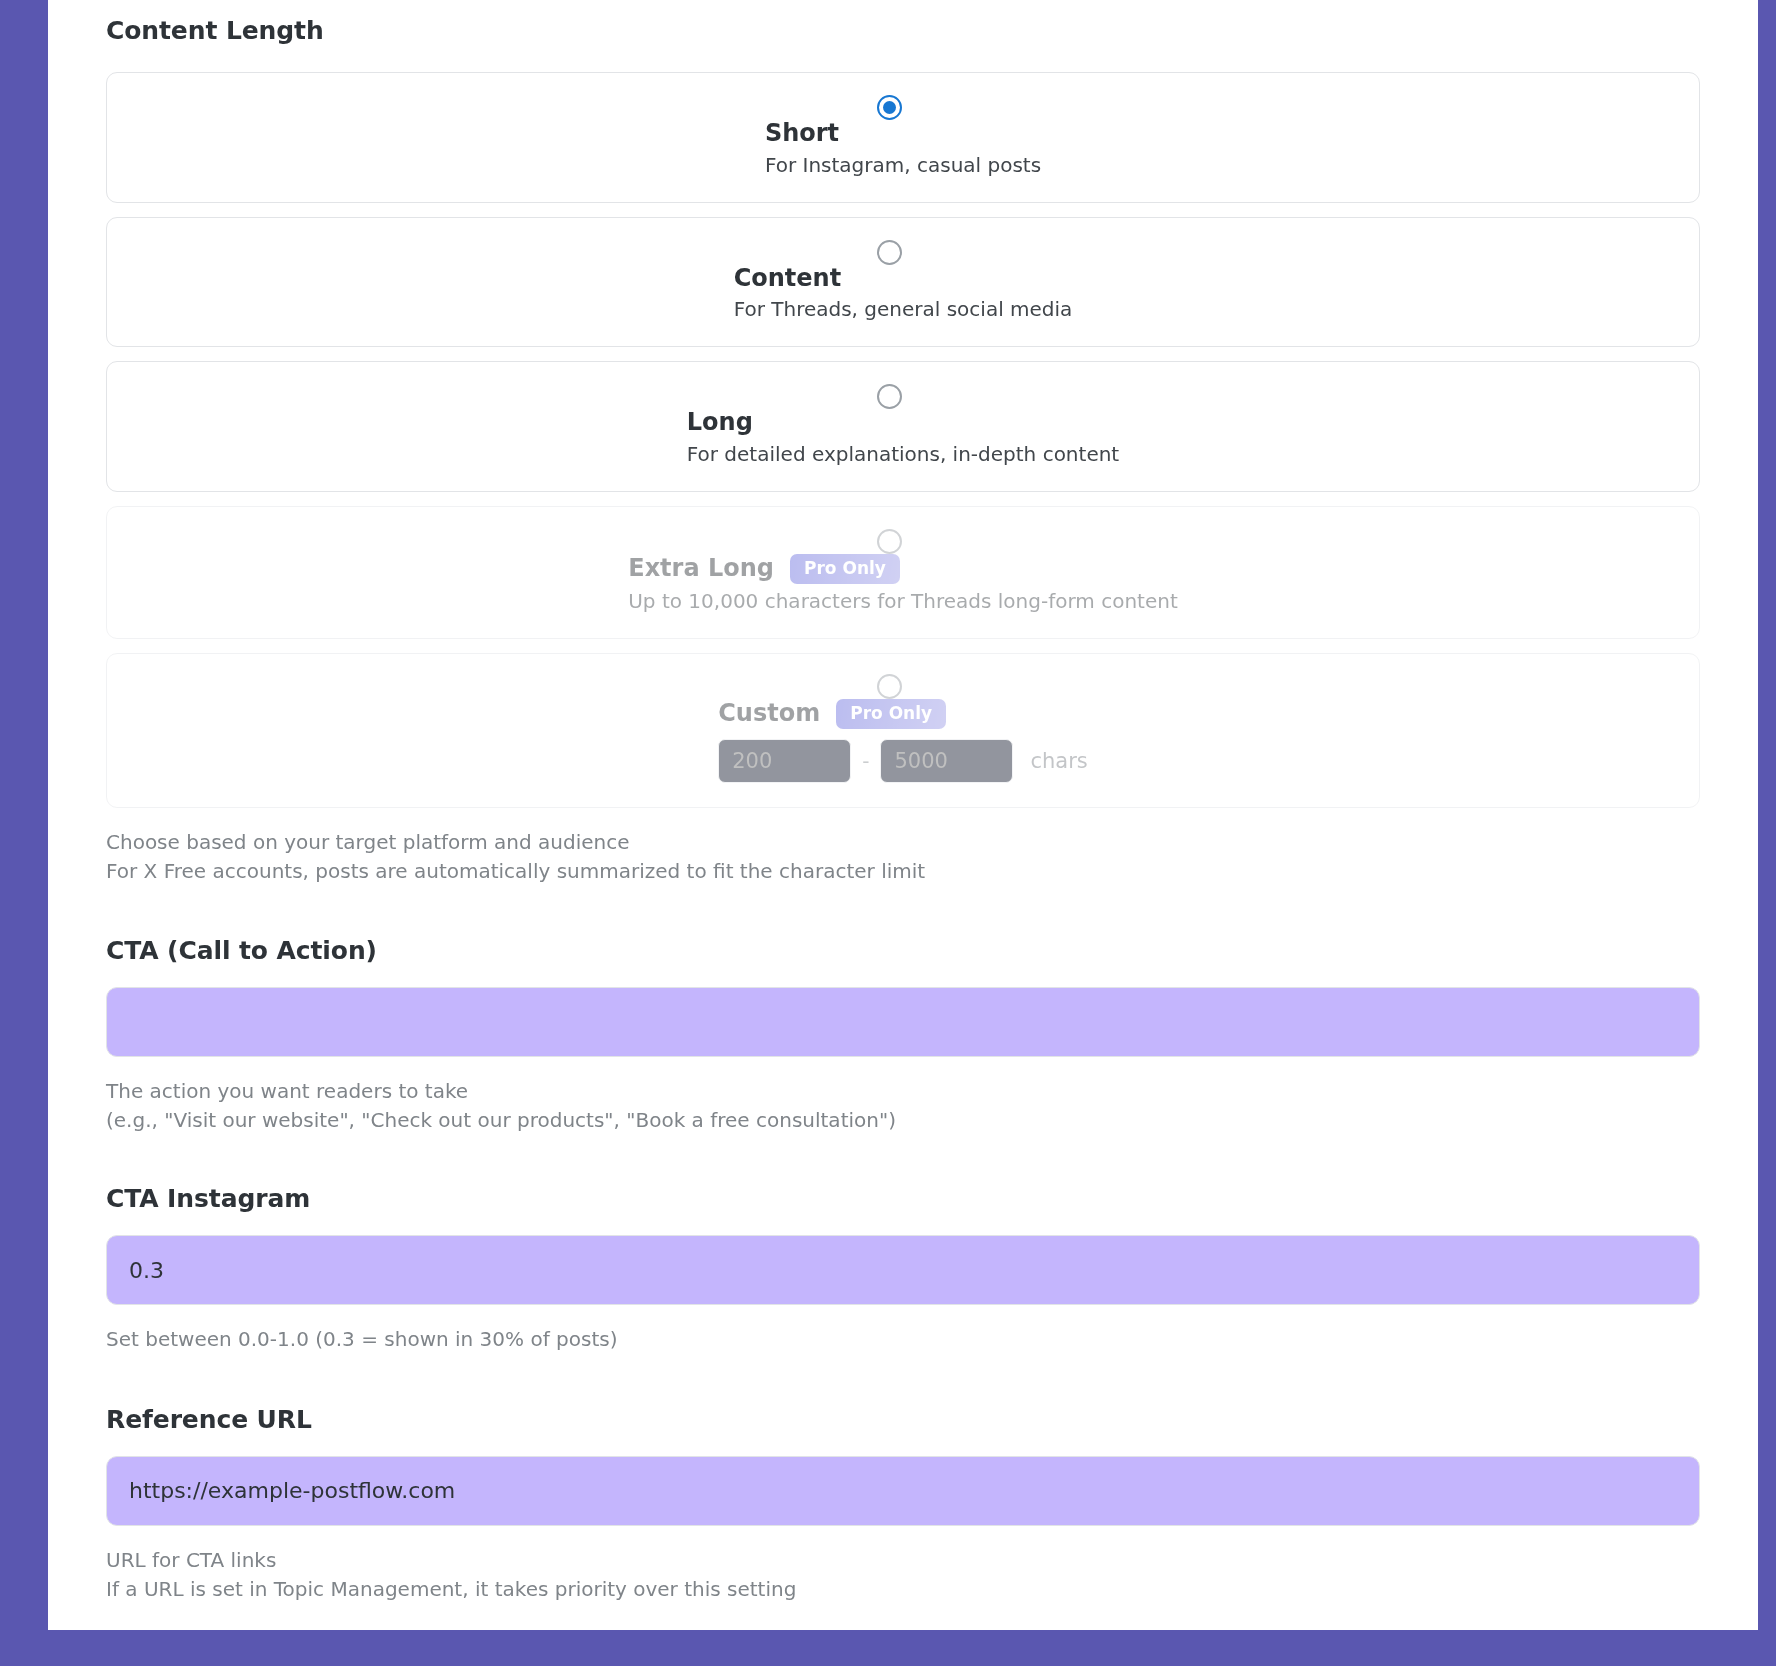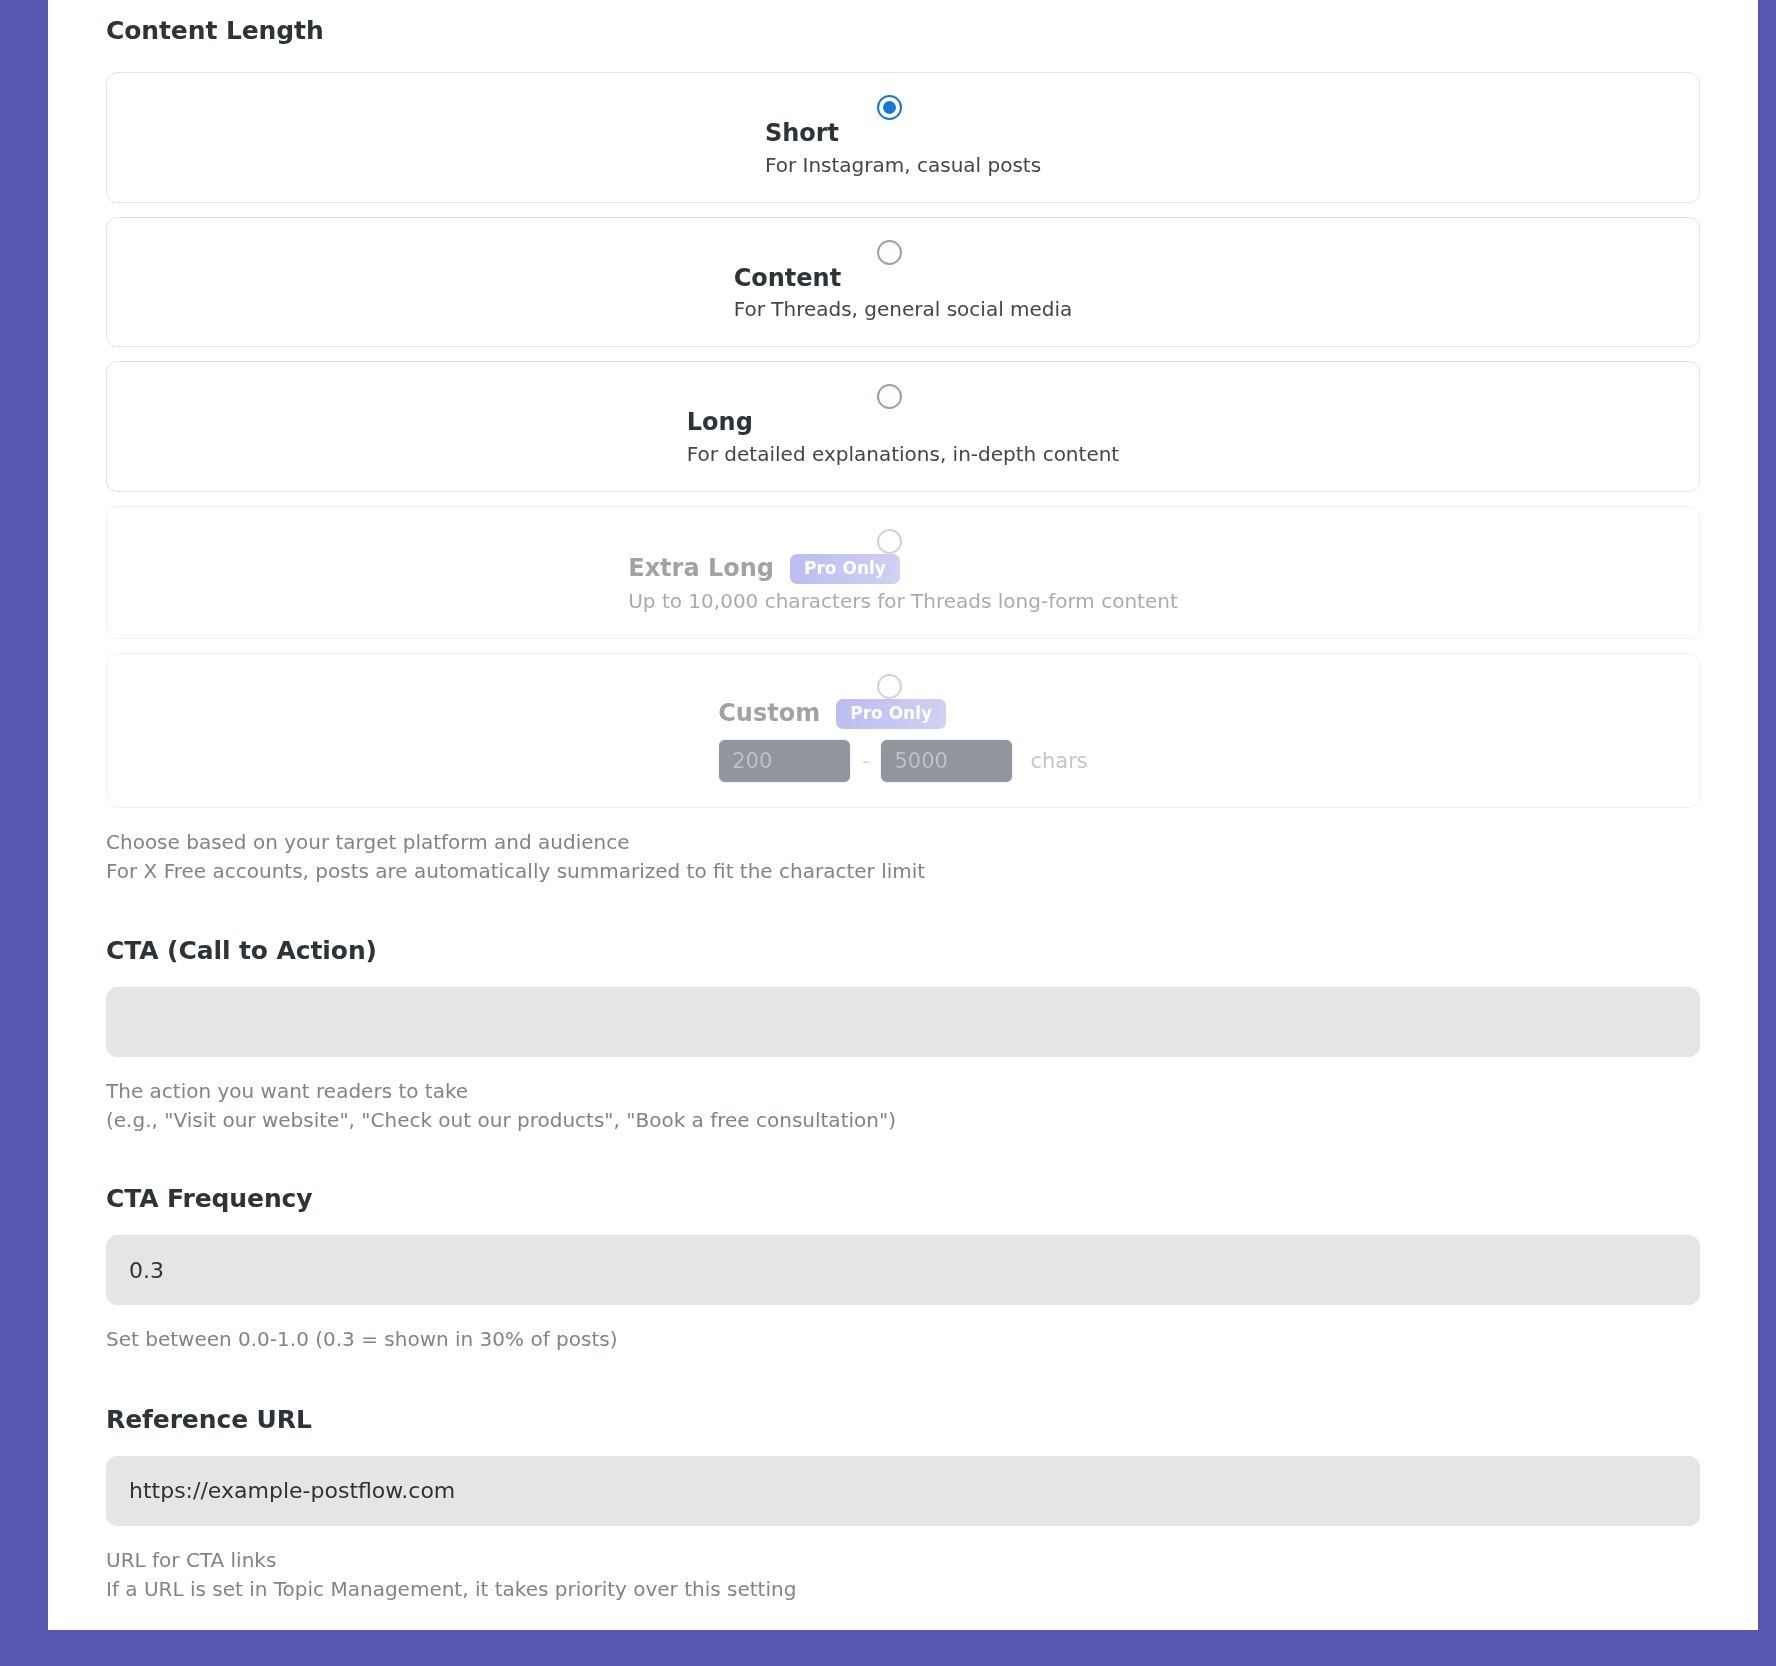--- a/index.html
+++ b/index.html
@@ -182,21 +182,21 @@
   .help div { white-space: nowrap; }
 
   
   .text-input {
     display: block;
     width: 100%;
     height: 70px;
     margin-top: 21px;
     border: 1.6px solid #e2e4e7;
     border-radius: 11px;
-    background: #e5e5e5;
+    background: #c4b5fd;
     font-family: inherit;
     font-size: 22px;
     color: #2e3338;
     padding: 0 22px;
     outline: none;
   }
   .text-input::placeholder { color: #b3b7bb; }
 </style>
 </head>
 <body>
@@ -273,21 +273,21 @@
 
     <h2 class="section-title cta">CTA (Call to Action)</h2>
 
     <input class="text-input" type="text" placeholder="" style="">
 
     <div class="help">
       <div>The action you want readers to take</div>
       <div>(e.g., "Visit our website", "Check out our products", "Book a free consultation")</div>
     </div>
 
-    <h2 class="section-title cta-freq">CTA Frequency</h2>
+    <h2 class="section-title cta-freq">CTA Instagram</h2>
 
     <input class="text-input" type="text" placeholder="" value="0.3" style="">
 
     <div class="help">
       <div>Set between 0.0-1.0 (0.3 = shown in 30% of posts)</div>
     </div>
 
     <h2 class="section-title ref-url">Reference URL</h2>
 
     <input class="text-input" type="text" placeholder="" value="https://example-postflow.com" style="">

